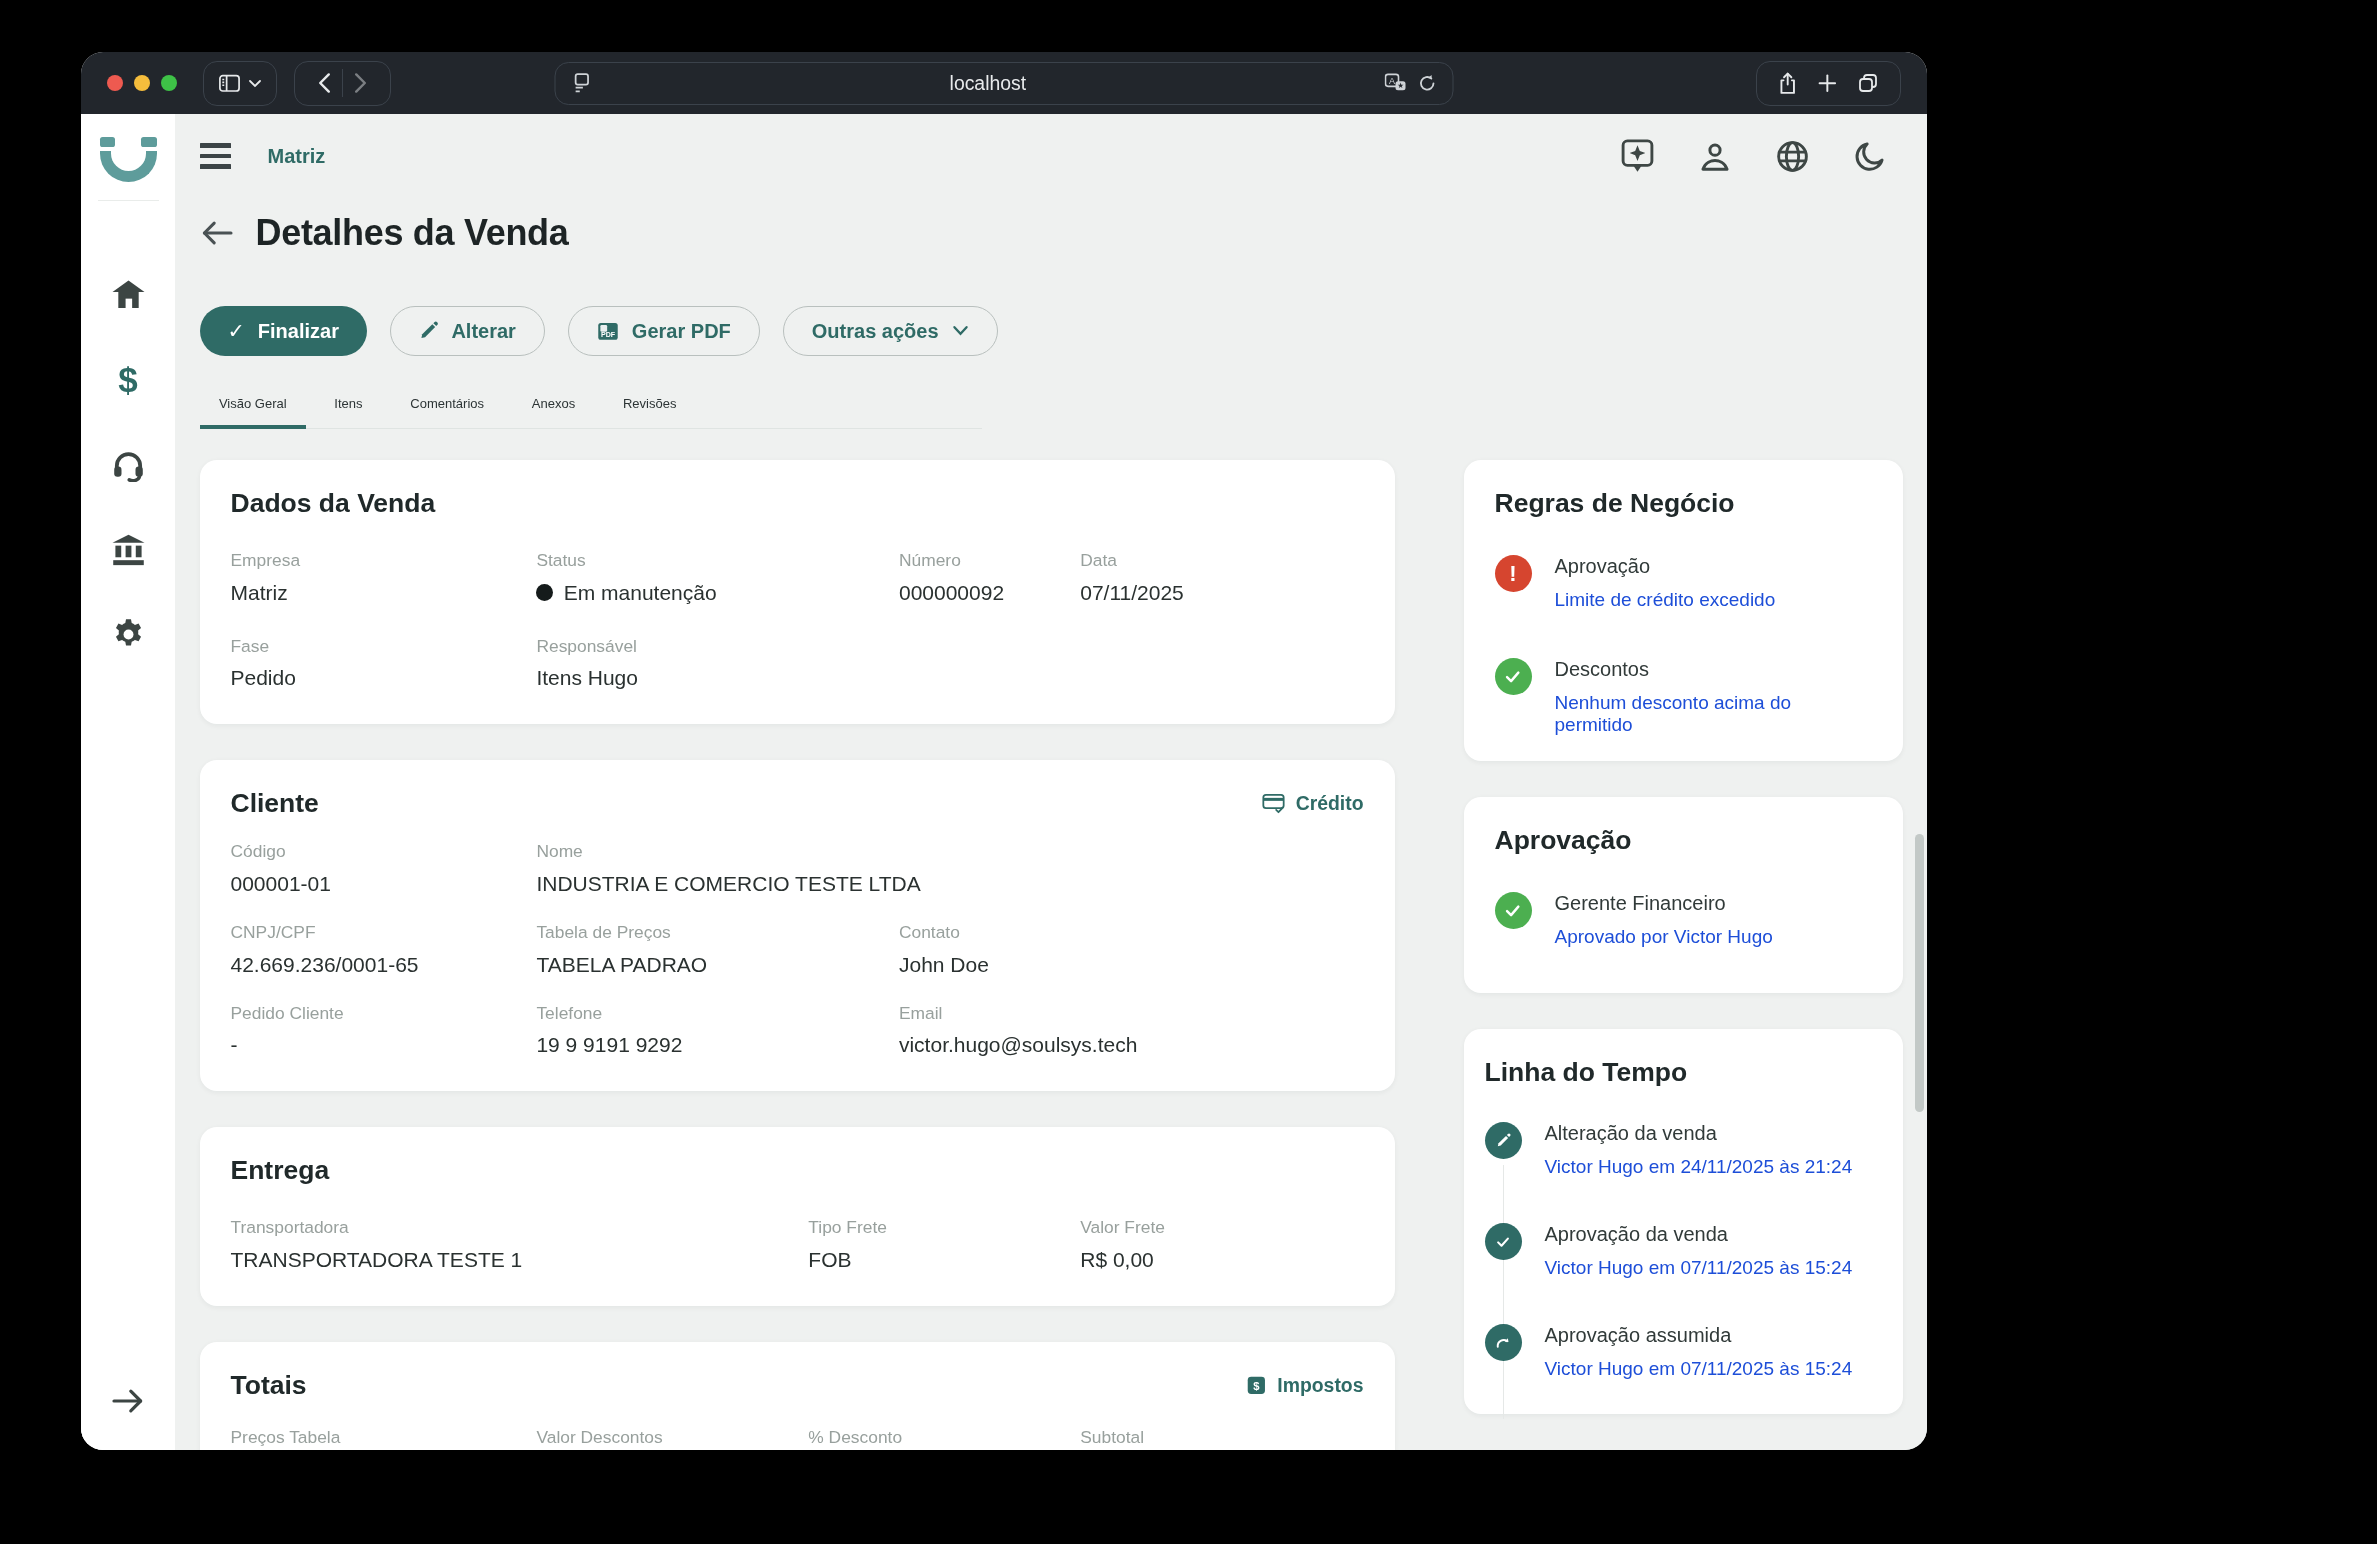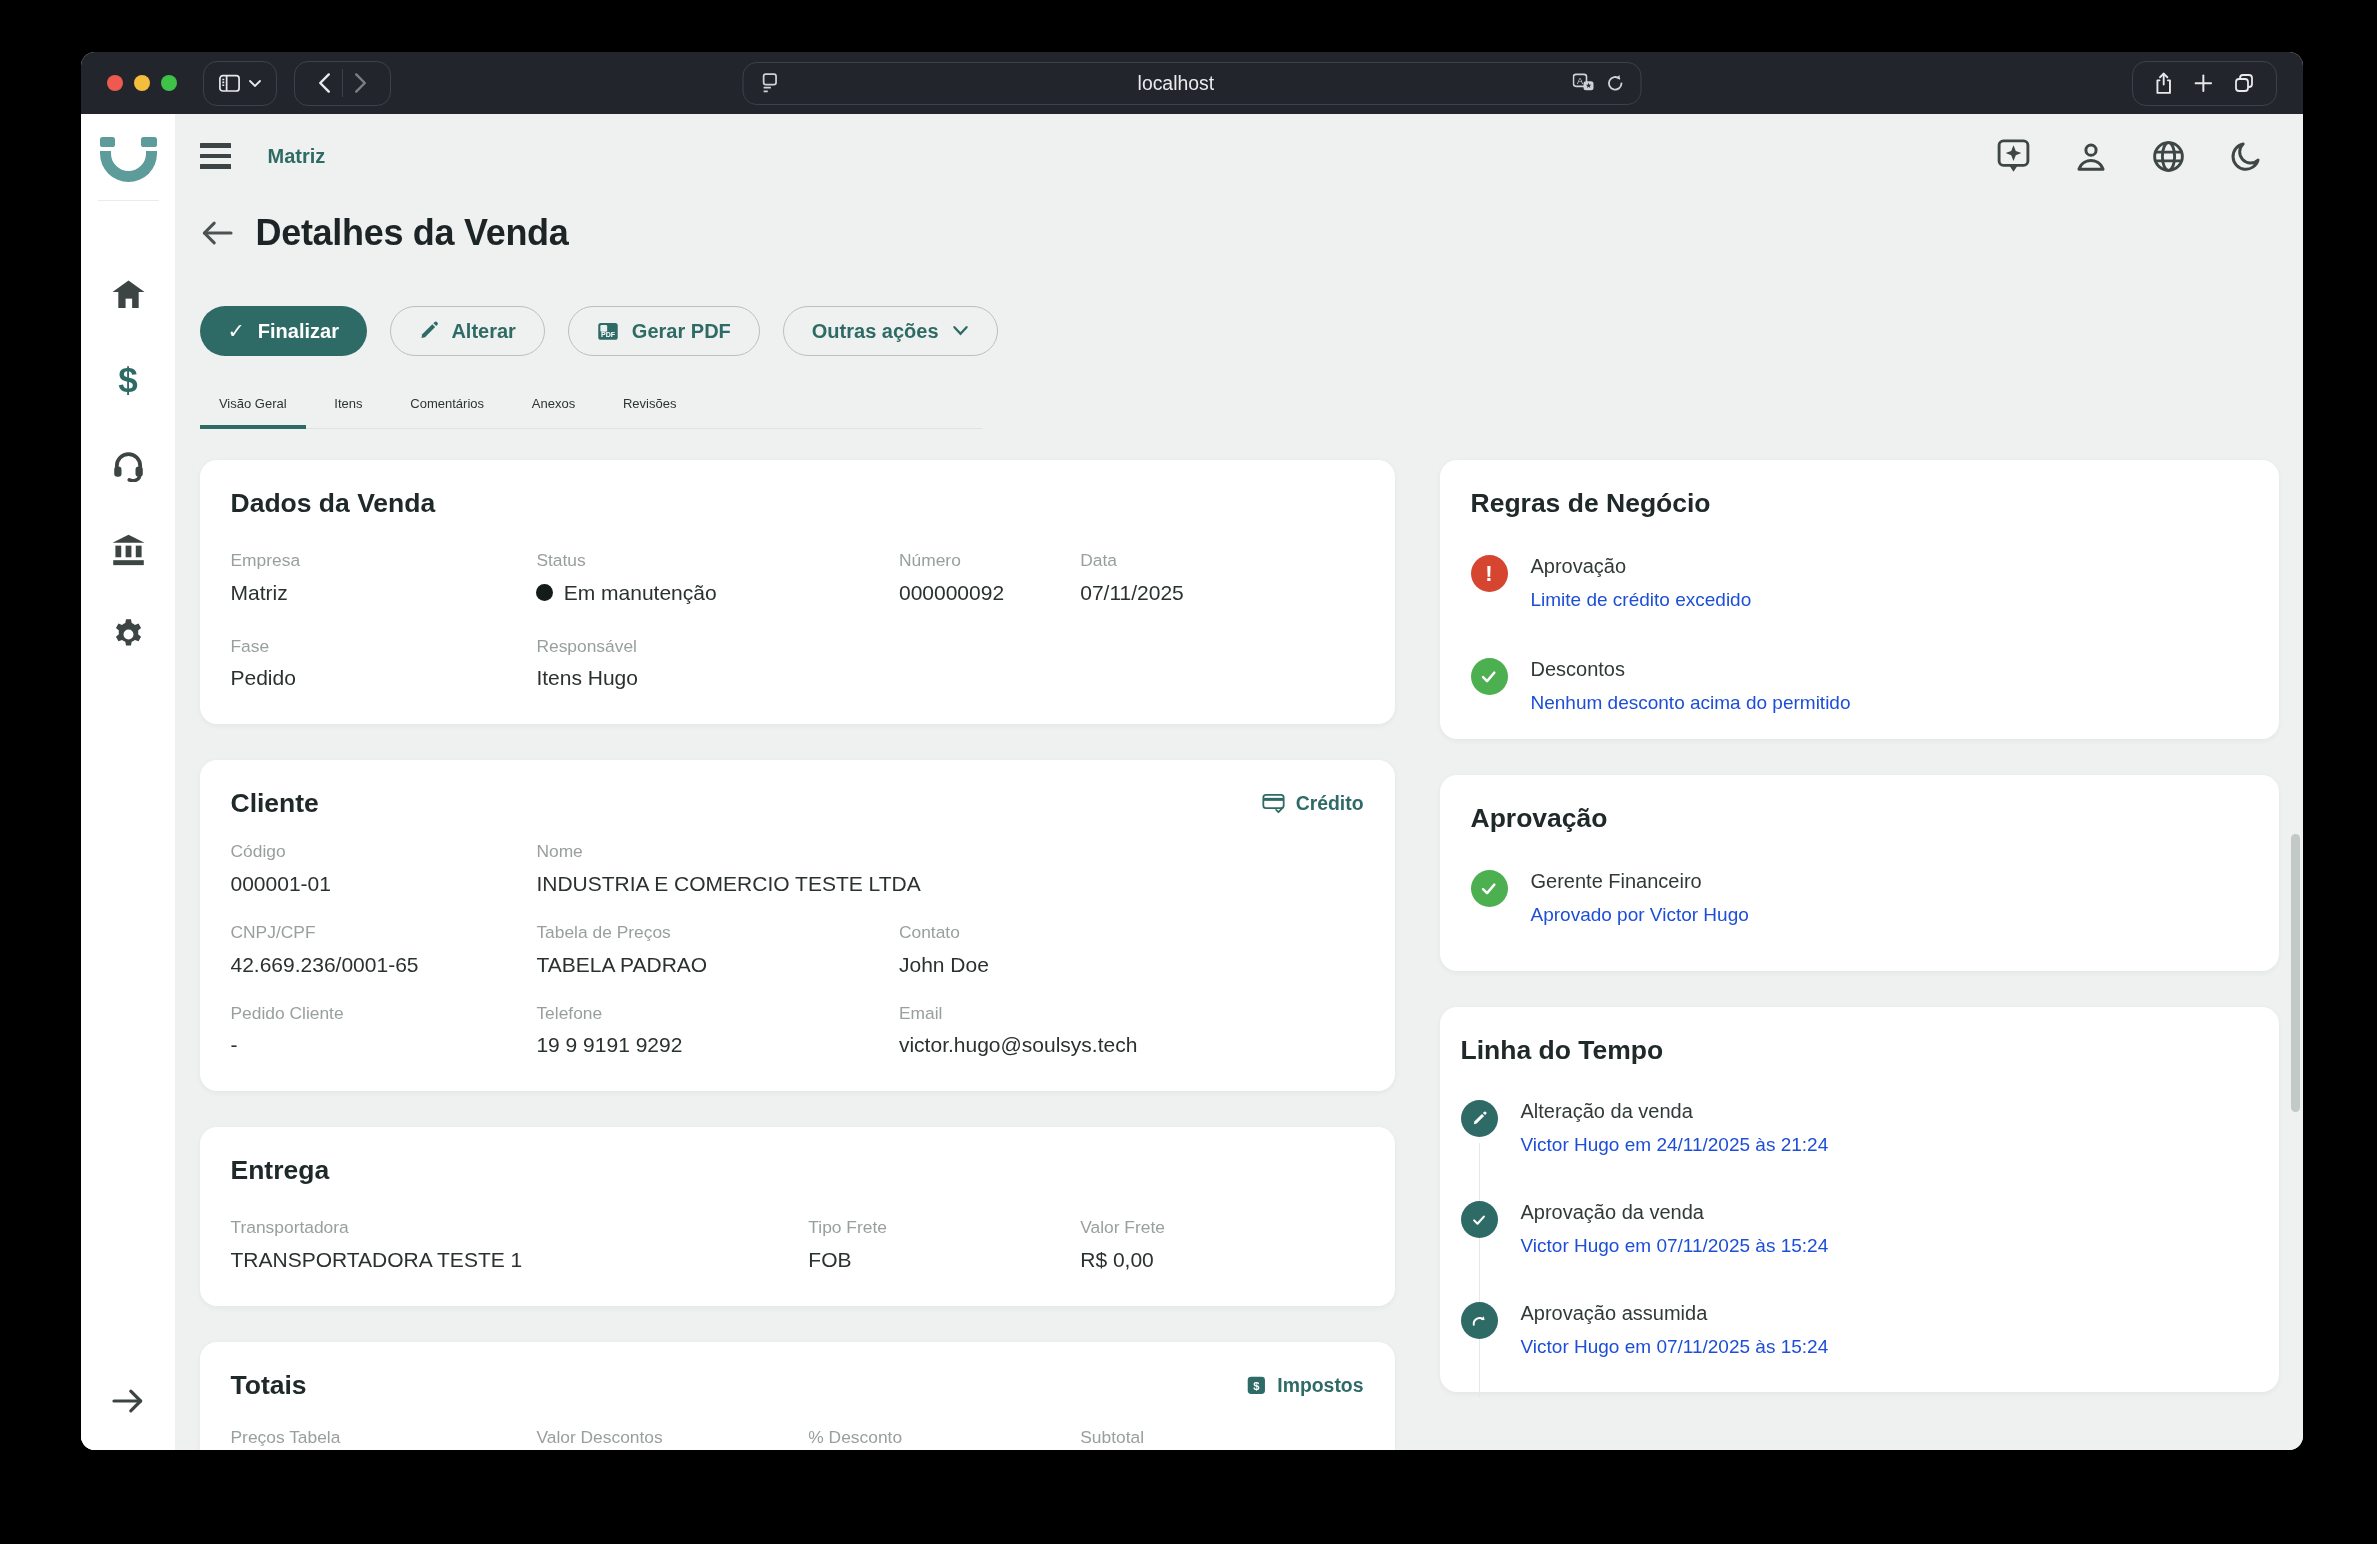--- a/index.html
+++ b/index.html
@@ -1,21 +1,21 @@
 <!DOCTYPE html>
 <html style="font-size:10.3px"><head>
 <meta charset="utf-8">
 <style>
   html,body{margin:0;padding:0;background:#000;width:2377px;height:1544px;
     font-family:"Liberation Sans","DejaVu Sans",sans-serif;-webkit-font-smoothing:antialiased;}
   *{box-sizing:border-box;}
 
   
-  .window{position:absolute;left:81px;top:52px;width:2222px;height:1398px;
-    border-radius:14px;overflow:hidden;background:#eff1f0;}
+  .window{position:absolute;left:81px;top:52px;width:1846px;height:1398px;
+    border-radius:22px;overflow:hidden;background:#eff1f0;}
 
   
   .titlebar{position:relative;height:62px;background:#22262c;display:flex;align-items:center;padding:0 26px;}
   .lights{display:flex;gap:11px;align-items:center;}
   .light{width:16px;height:16px;border-radius:50%;}
   .light.r{background:#ee5a50;}.light.y{background:#f5bd3c;}.light.g{background:#3ec247;}
   .tb-pill{display:flex;align-items:center;justify-content:center;height:45px;
     border:1.3px solid #3b424b;border-radius:14px;color:#e7e9eb;}
   .pill-sidebar{width:74px;margin-left:26px;gap:7.8px;}
   .pill-nav{width:97px;margin-left:17px;position:relative;}
@@ -57,21 +57,21 @@
     padding:0 28px;font-size:20px;font-weight:600;cursor:pointer;}
   .btn-primary{background:#2f6b66;color:#fff;}
   .btn-ghost{border:1.3px solid #b9c0be;background:transparent;color:#2f6b66;}
   .btn .chk{font-size:20.7px;font-weight:400;}
 
   .tabs{margin-top:40px;width:782px;border-bottom:1.3px solid #dfe4e2;display:flex;}
   .tab{padding:0 19.4px 17px;font-size:13px;color:#2c3435;position:relative;margin-right:9px;cursor:pointer;}
   .tab.active{font-weight:500;}
   .tab.active::after{content:"";position:absolute;left:0;right:0;bottom:-1.3px;height:4.5px;background:#2f6b66;}
 
-  .cols{margin-top:31px;display:flex;gap:45px;align-items:flex-start;}
+  .cols{margin-top:31px;display:flex;gap:69px;align-items:flex-start;}
   .col-left{width:1195px;flex:none;}
   .col-right{flex:1;}
 
   .card{background:#fff;border-radius:17px;padding:28px 31px 34px;margin-bottom:36px;
     box-shadow:0 1.3px 5.2px rgba(25,35,34,.05);}
   .card h2{margin:0;font-size:26.5px;font-weight:600;color:#20292a;}
   .card-head{display:flex;align-items:flex-start;}
   .card-link{margin-left:auto;margin-top:3.9px;display:flex;align-items:center;gap:10.3px;
     color:#2f6b66;font-size:19.4px;font-weight:700;cursor:pointer;}
 

